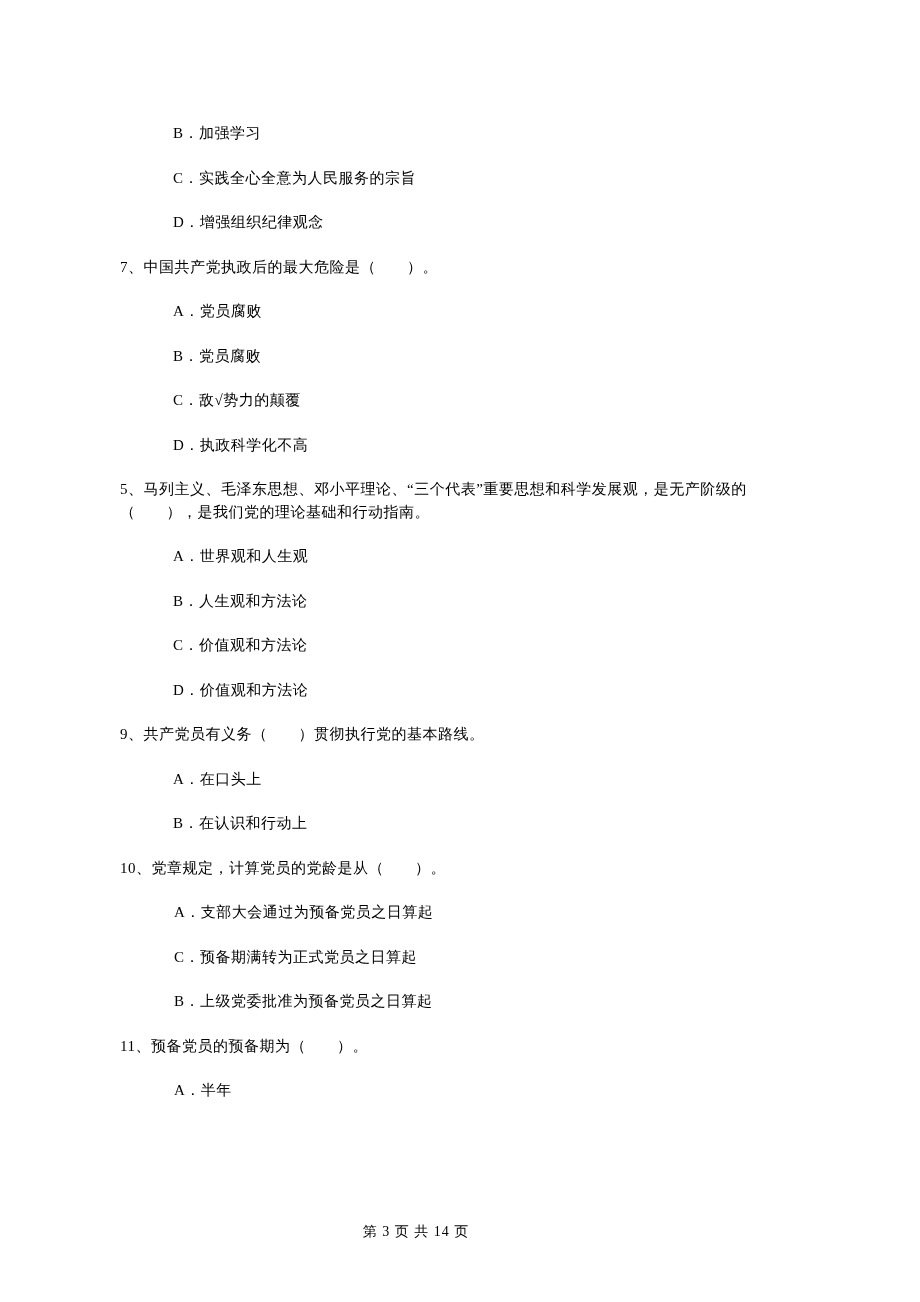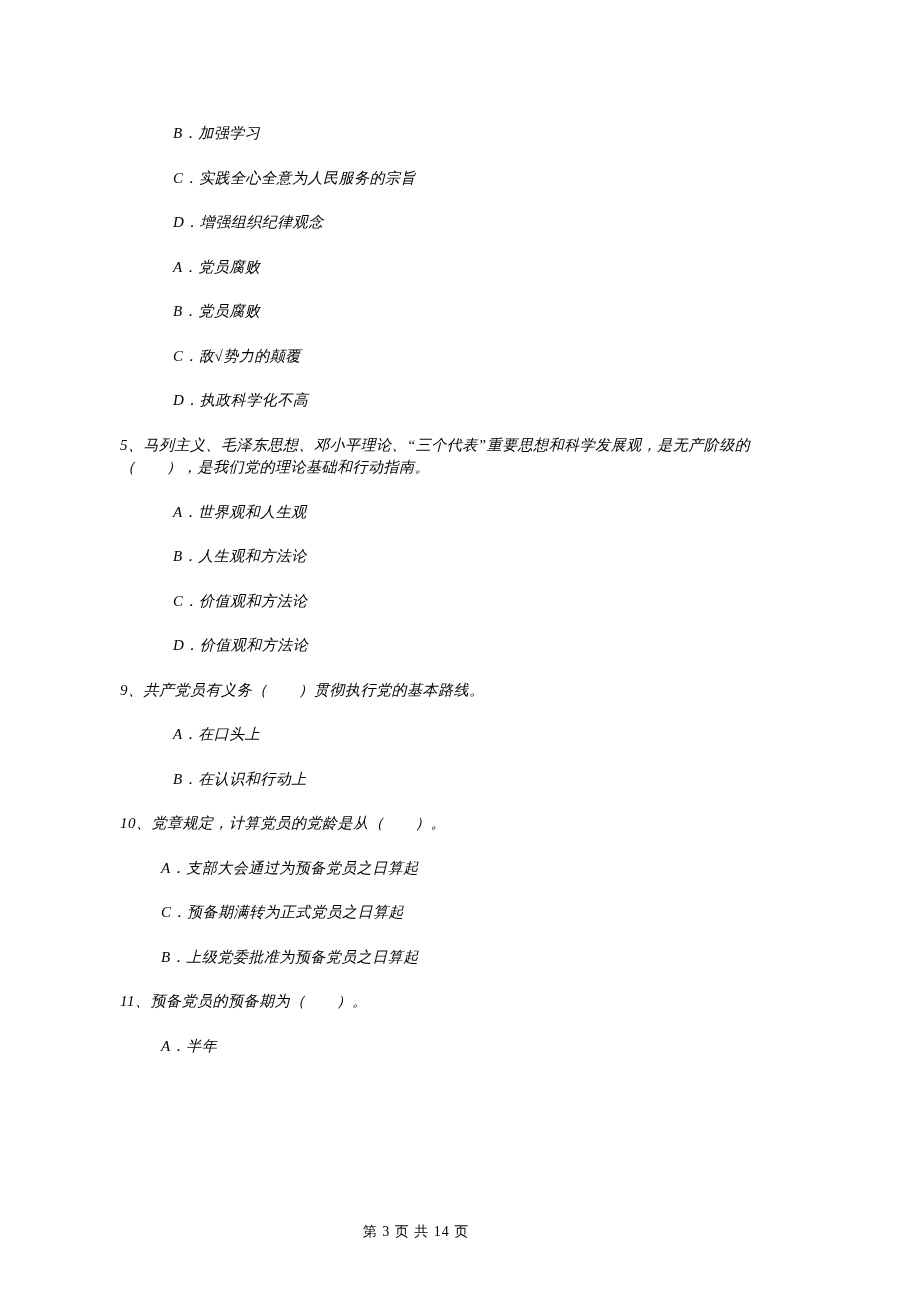--- a/index.html
+++ b/index.html
@@ -9,28 +9,27 @@
     font-family: "SimSun", "宋体", serif;
     font-size: 15px;
     color: #000;
     width: 920px;
     height: 1302px;
     position: relative;
     line-height: 1.5;
   }
   .page {
     padding: 100px 120px 0 120px;
-    font-style: italic;
   }
   .option {
     margin: 22px 0 22px 53px;
     letter-spacing: 0.5px;
   }
   .option-near {
-    margin: 22px 0 22px 41px;
+    margin: 22px 0 22px 54px;
     letter-spacing: 0.5px;
   }
   .question {
     margin: 22px 0 22px 0;
     letter-spacing: 0.5px;
   }
   .footer {
     position: absolute;
     bottom: 60px;
     left: 0;
@@ -42,20 +41,21 @@
 </style>
 </head>
 <body>
 
 <div class="page">
 
   <div class="option">B．加强学习</div>
   <div class="option">C．实践全心全意为人民服务的宗旨</div>
   <div class="option">D．增强组织纪律观念</div>
 
+  <div class="question">7、中国共产党执政后的最大危险是（　　）。</div>
   <div class="option">A．党员腐败</div>
   <div class="option">B．党员腐败</div>
   <div class="option">C．敌√势力的颠覆</div>
   <div class="option">D．执政科学化不高</div>
 
   <div class="question">5、马列主义、毛泽东思想、邓小平理论、“三个代表”重要思想和科学发展观，是无产阶级的（　　），是我们党的理论基础和行动指南。</div>
   <div class="option">A．世界观和人生观</div>
   <div class="option">B．人生观和方法论</div>
   <div class="option">C．价值观和方法论</div>
   <div class="option">D．价值观和方法论</div>

